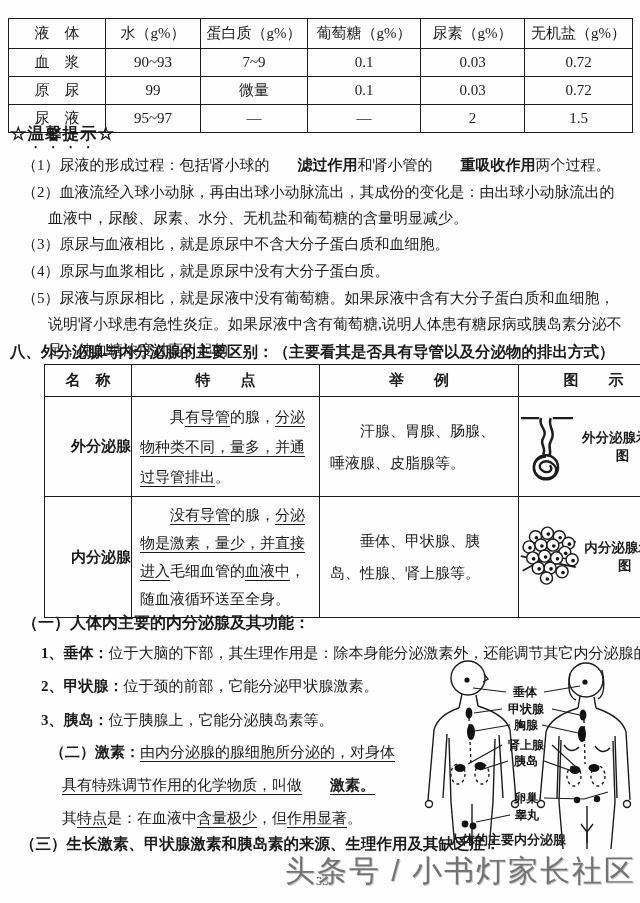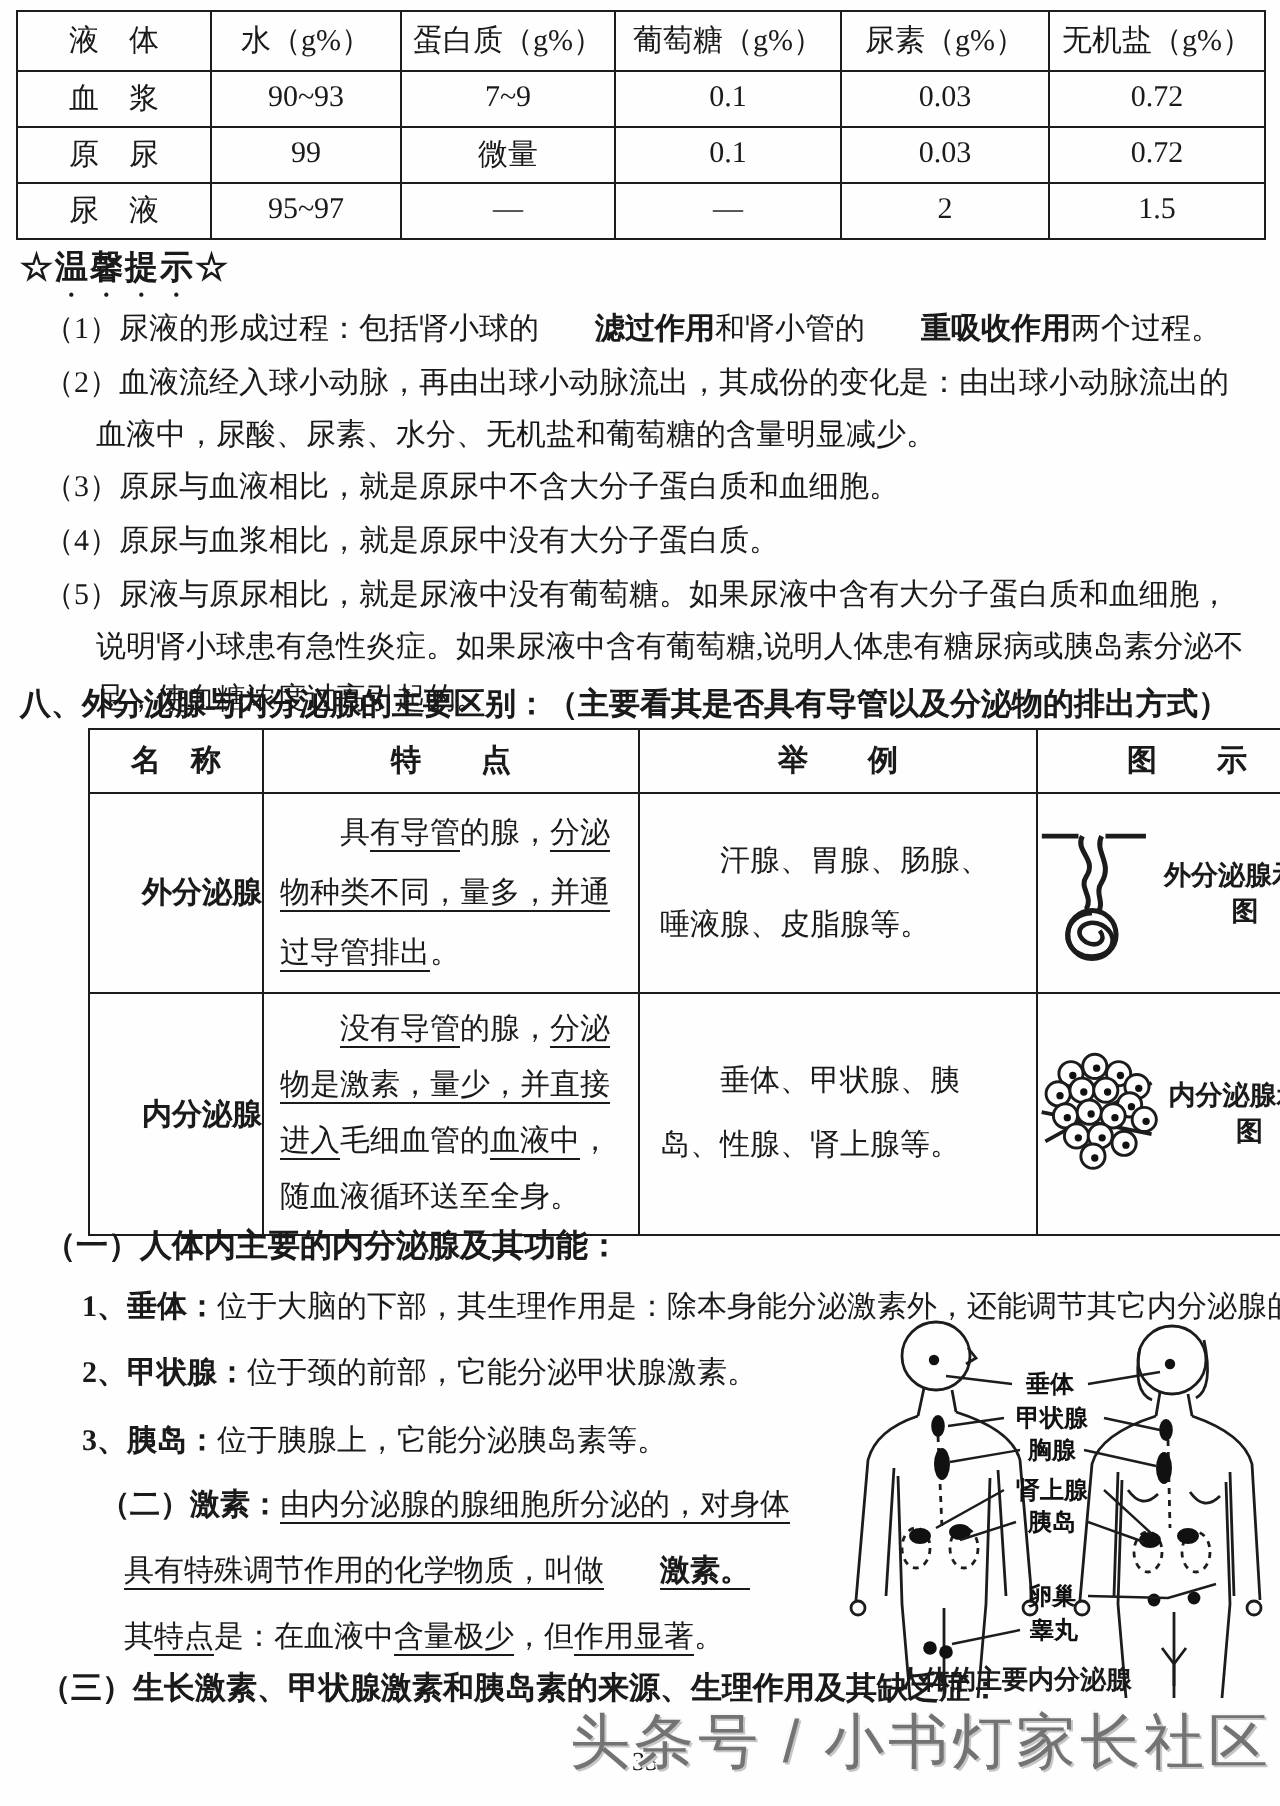--- a/index.html
+++ b/index.html
@@ -1,21 +1,21 @@
 <!DOCTYPE html>
 <html><head>
 <meta charset="utf-8">
 <style>
   * { margin:0; padding:0; box-sizing:border-box; }
   html,body { width:640px; }
   body { font-family:"Liberation Serif","DejaVu Serif",serif; background:#fff; color:#1a1a1a; }
   .page { position:relative; width:640px; height:903px; background:#fefefe; overflow:hidden; }
 
   
-  .t1 { position:absolute; top:5px; left:8px; width:624px; border-collapse:collapse; table-layout:fixed; }
+  .t1 { position:absolute; top:18px; left:8px; width:624px; border-collapse:collapse; table-layout:fixed; }
   .t1 th,.t1 td { border:1.6px solid #1c1c1c; text-align:center; font-size:15px; font-weight:normal; padding:0; }
   .t1 th { height:30px; }
   .t1 td { height:28px;font-family:Liberation Serif, serif; }
 
   
   .tips { position:absolute; top:121px; left:10px; width:616px; }
   .tips-title { font-size:16.5px; font-weight:bold; line-height:26px; letter-spacing:1px; }
   .emph { -webkit-text-emphasis:filled dot; text-emphasis:filled dot; -webkit-text-emphasis-position:under left; text-emphasis-position:under left; }
   .tip { font-size:15px; line-height:25.8px; padding-left:38px; text-indent:-26px; margin-top:1px; }
   .b { font-weight:bold;padding-left:28px; }

